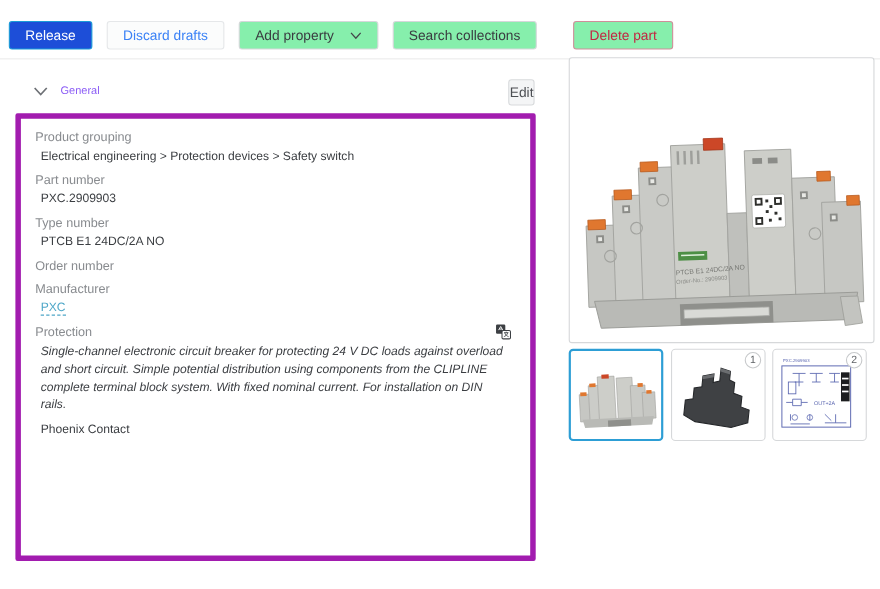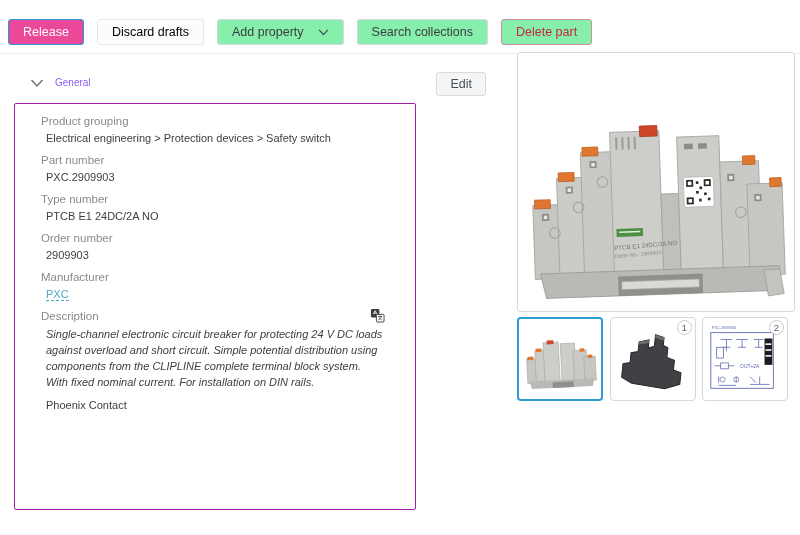--- a/index.html
+++ b/index.html
@@ -5,36 +5,36 @@
   * { margin:0; padding:0; box-sizing:border-box; }
   html,body { width:800px; height:535px; background:#fff;
     font-family:"Liberation Sans", sans-serif; color:#3b3e42; overflow:hidden; }
   .page { position:relative; width:800px; height:535px; }
 
   
   .toolbar { position:absolute; left:8px; top:19px; display:flex; gap:13px; align-items:center; }
   .btn { height:26px; padding:0 14px; font-size:12.5px; border-radius:3px; border:1px solid #d5d7da;
          background:#86efac; color:#3a3d41; display:inline-flex; align-items:center; gap:14px; cursor:pointer;
          font-family:"Liberation Sans", sans-serif; }
-  .btn-primary { background:#ec4899; border-color:#1b9bd7; color:#fff; }
-  .btn-disabled { background:#fbfcfc; border-color:#e5e7e9; color:#000000; cursor:default; }
-  .btn-danger { border-color:#cf8e99; color:#c22742; }
+  .btn-primary { background:#1d4ed8; border-color:#1b9bd7; color:#fff; }
+  .btn-disabled { background:#fbfcfc; border-color:#e5e7e9; color:#3b82f6; cursor:default; }
+  .btn-danger { border-color:#cf8e99; color:#c22742;margin-left:20px; }
   .chev { width:11px; height:7px; display:inline-block; }
   .divider-top { position:absolute; left:0; top:53px; width:800px; height:1px; background:#ebecec; }
 
   
   .sec-head { position:absolute; left:14px; top:72px; width:473px; height:26px; }
   .sec-caret { position:absolute; left:16px; top:6px; width:14px; height:10px; cursor:pointer; }
   .sec-title { position:absolute; left:41px; top:5px; font-size:10px; color:#8b5cf6; }
-  .btn-edit { position:absolute; right:1px; top:0; height:24px; padding:0 13px; font-size:12.5px;
+  .btn-edit { position:absolute; right:1px; top:0; height:24px; padding:0 0; font-size:12.5px;
               background:#f4f5f6; border:1px solid #d8dadc; border-radius:3px; color:#4c4f53; cursor:pointer; }
 
   
-  .panel { position:absolute; left:14px; top:103px; width:402px; height:407px;
-           border:1px solid #a21caf; border-radius:2px; background:#fff; padding:11px 26px; }
+  .panel { position:absolute; left:14px; top:103px; width:473px; height:407px;
+           border:5px solid #a21caf; border-radius:2px; background:#fff; padding:11px 13px; }
   .field { position:relative; margin-bottom:8px; }
   .field .lbl { font-size:11.5px; line-height:13px; color:#888b8f; margin-bottom:3px; }
   .field .val { font-size:11px; line-height:15px; color:#3b3e42; padding-left:5px; }
   .field .val.multi { line-height:16px; padding-right:6px;font-style:italic; }
   .link { color:#4fa7c8; text-decoration:none; border-bottom:1px dashed #4fa7c8; cursor:pointer;margin-top:26px; }
   .tr-icon { position:absolute; right:4px; top:-2px; width:15px; height:15px; cursor:pointer; }
 
   
   .main-image { position:absolute; left:517px; top:52px; width:278px; height:260px;
                 border:1px solid #d6d8da; border-radius:3px; background:#fff;
@@ -87,31 +87,30 @@
       <div class="val">PXC.2909903</div>
     </div>
 
     <div class="field">
       <div class="lbl">Type number</div>
       <div class="val">PTCB E1 24DC/2A NO</div>
     </div>
 
     <div class="field">
       <div class="lbl">Order number</div>
-      <div class="val">2909903</div>
     </div>
 
 
     <div class="field">
       <div class="lbl">Manufacturer</div>
       <div class="val"><a class="link">PXC</a></div>
     </div>
 
     <div class="field">
-      <div class="lbl">Description</div>
+      <div class="lbl">Protection</div>
       <div class="val multi">Single-channel electronic circuit breaker for protecting 24 V DC loads against overload and short circuit. Simple potential distribution using components from the CLIPLINE complete terminal block system. With fixed nominal current. For installation on DIN rails.</div>
       <svg class="tr-icon" viewBox="0 0 16 16">
         <rect x="1" y="1" width="9" height="9" rx="1.2" fill="#3c3f43"></rect>
         <path d="M3.5 6.5 L5.5 3 L7.5 6.5 M4.3 5.5 H6.7" stroke="#fff" stroke-width="0.9" fill="none"></path>
         <rect x="6.8" y="6.8" width="8.2" height="8.2" rx="1.2" fill="#fff" stroke="#3c3f43" stroke-width="1"></rect>
         <path d="M8.8 9 H13 M10.9 9 V8 M9.5 9 C9.5 11 12.3 12.6 13.2 12.9 M12.3 9 C12.3 11 9.5 12.6 8.6 12.9" stroke="#3c3f43" stroke-width="0.8" fill="none"></path>
       </svg>
     </div>
 
 

